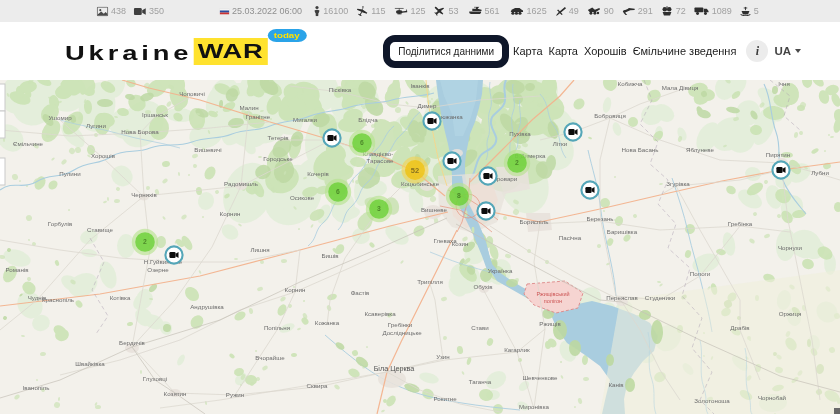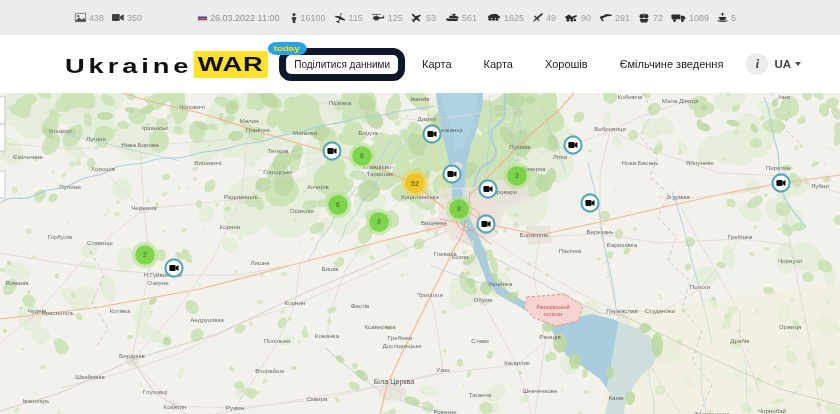--- a/index.html
+++ b/index.html
@@ -1,29 +1,29 @@
 <!DOCTYPE html>
 <html lang="uk"><head>
 <meta charset="utf-8">
 <title>Ukraine WAR today</title>
 <style>
   * { margin:0; padding:0; box-sizing:border-box; }
   html,body { width:840px; height:414px; overflow:hidden; font-family:"Liberation Sans", sans-serif; background:#fff; }
-  .topbar { height:35px; background:#ececec; display:flex; align-items:center; justify-content:flex-start; padding-left:74px; font-size:9px; color:#a0a0a0; }
+  .topbar { height:22px; background:#ececec; display:flex; align-items:center; justify-content:flex-start; padding-left:96px; font-size:9px; color:#a0a0a0; }
   .topbar .it { display:flex; align-items:center; margin:0 7px 0 0; white-space:nowrap; }
   .topbar .it svg { margin-right:2px; display:block; transform:scale(0.88); transform-origin:center; }
   .topbar .date { color:#8f8f8f; }
   header { height:58px; background:#fff; display:flex; align-items:center; padding:0 39px 0 65px; position:relative; }
   .logo { display:flex; align-items:flex-end; position:relative; transform:scaleX(1.3); transform-origin:left center; }
   .logo .u { font-size:21px; font-weight:bold; color:#111; letter-spacing:3px; }
   .logo .w { font-size:21px; font-weight:bold; color:#111; background:#ffe22e; padding:1px 3px 2px; margin-left:1px; letter-spacing:0.5px; }
   .logo .t { position:absolute; right:-30px; top:-9px; background:#2aa3e8; color:#ffe100; font-size:7.5px; font-weight:bold; padding:2px 5px; border-radius:8px; }
   nav { margin-left:auto; display:flex; align-items:center; font-size:11px; color:#1c1c1c; }
   .share { border:7px solid #0f172a; border-radius:12px; padding:4px 8px; margin-right:1px; font-size:10px; color:#1c1c1c; }
-  nav a { margin:0 16px; text-decoration:none; color:#1c1c1c; }
+  nav a { margin:0 3px; text-decoration:none; color:#1c1c1c; }
   .info { width:22px; height:22px; background:#ececec; border-radius:50%; color:#3a3a3a; font-size:12px; font-family:"Liberation Serif", serif; font-style:italic; font-weight:bold; display:flex; align-items:center; justify-content:center; margin:0 6px 0 7px; flex:none; }
   .lang { font-size:11.5px; color:#444; display:flex; align-items:center;font-weight:bold; }
   .lang .car { width:0; height:0; border-left:3.5px solid transparent; border-right:3.5px solid transparent; border-top:4px solid #4a4a4a; margin-left:4px; }
   .map { position:relative; width:840px; height:334px; background:#f2f0ea; overflow:hidden; }
 </style>
 </head>
 <body>
 <div class="topbar">
   <span class="it"><svg width="13" height="11" viewBox="0 0 13 11">
         <rect x="0.5" y="0.5" width="12" height="10" rx="1" fill="none" stroke="#4a4a4a"></rect>
@@ -33,21 +33,21 @@
   <span class="it"><svg width="14" height="9" viewBox="0 0 14 9">
         <rect x="0" y="0.5" width="9" height="8" rx="1.5" fill="#3f3f3f"></rect>
         <path d="M9.5 3 L13.5 0.8 V8.2 L9.5 6 Z" fill="#3f3f3f"></path>
       </svg>350</span>
   <span class="it" style="margin-left:48px">
       <svg width="11" height="7" viewBox="0 0 11 7">
         <rect width="11" height="2.4" fill="#f2f2f2" stroke="#ccc" stroke-width="0.3"></rect>
         <rect y="2.4" width="11" height="2.3" fill="#2c4da0"></rect>
         <rect y="4.7" width="11" height="2.3" fill="#c33"></rect>
       </svg>
-      <span class="date">26.03.2022 11:00</span>
+      <span class="date">25.03.2022 06:00</span>
     </span>
   <span class="it" style="margin-left:4px"><svg width="8" height="12" viewBox="0 0 8 12">
         <circle cx="4" cy="2" r="1.8" fill="#3f3f3f"></circle>
         <path d="M1.2 5.4 Q4 3.6 6.8 5.4 L6.2 8 H5.6 L5.4 12 H2.6 L2.4 8 H1.8 Z" fill="#3f3f3f"></path>
       </svg>16100</span>
   <span class="it"><svg width="14" height="12" viewBox="0 0 14 12">
         <path d="M7.5 0.5 Q8.5 0 8.8 1 L8 4.5 L13 8 L12.5 9.2 L7 7.5 L5.5 10.5 L6.8 11.5 L6.3 12 L4.3 11 L2.5 9.6 L3 9 L4.5 9.6 L6.3 6.9 L1.2 4.6 L1.8 3.4 L7.7 4.2 Z" fill="#2e2e2e"></path>
       </svg>115</span>
   <span class="it"><svg width="16" height="9" viewBox="0 0 16 9">
         <path d="M1 1 H11" stroke="#2e2e2e" stroke-width="0.8"></path>

